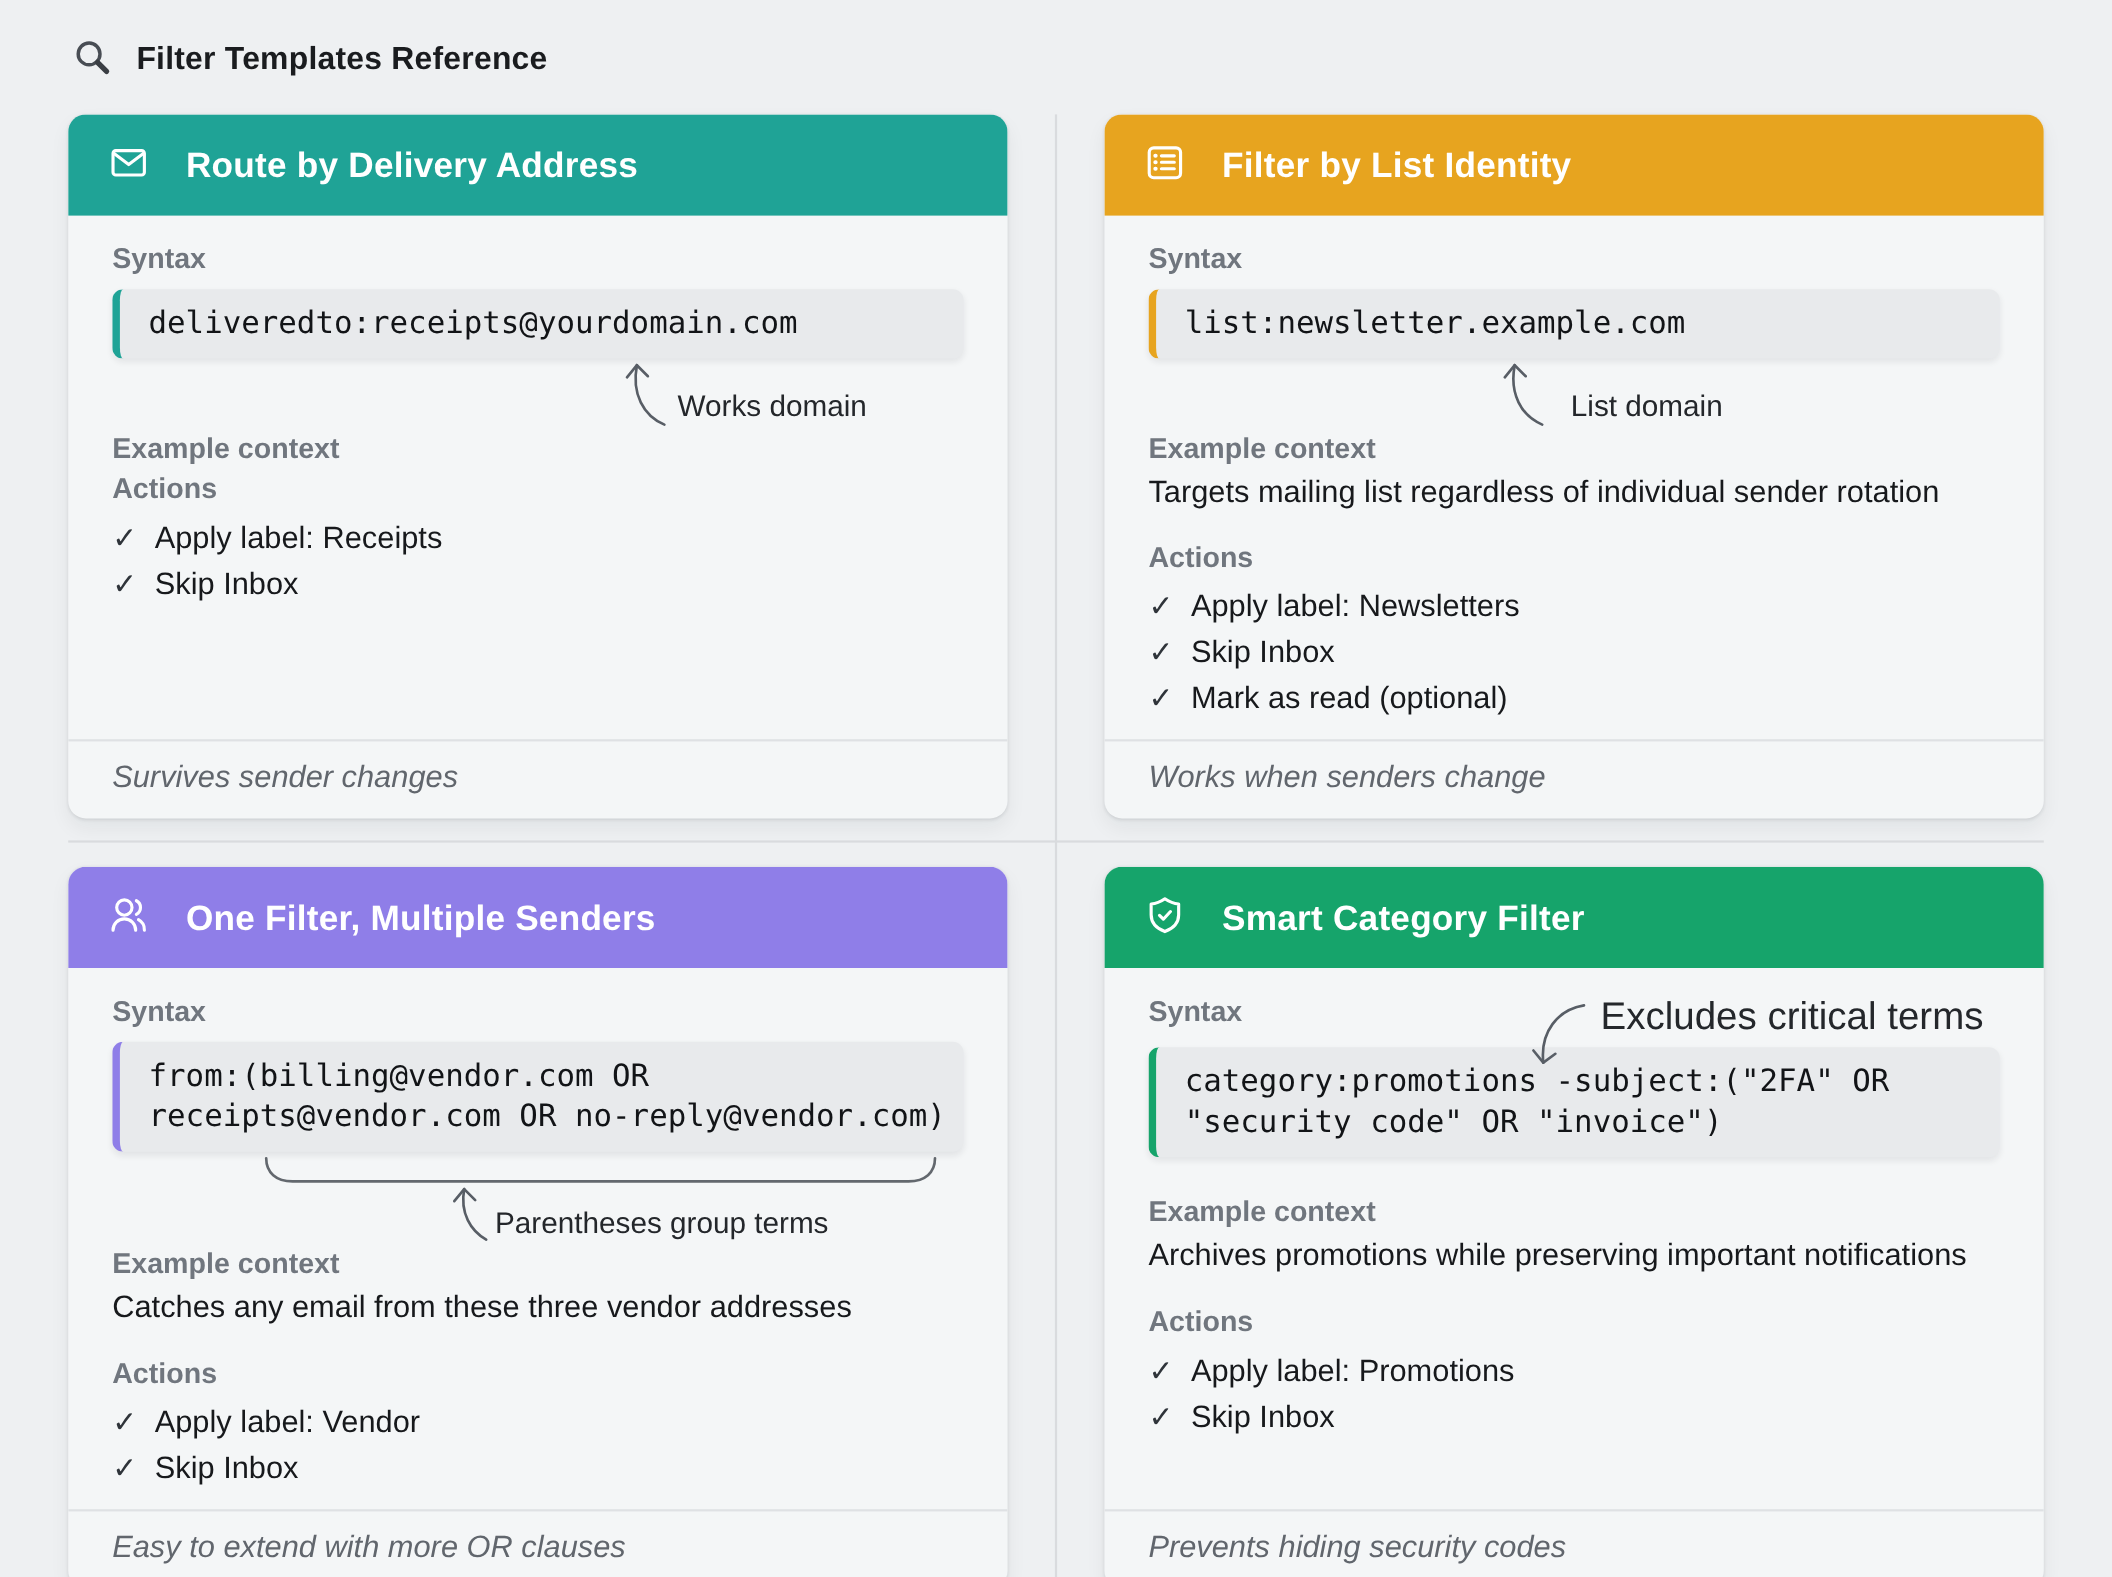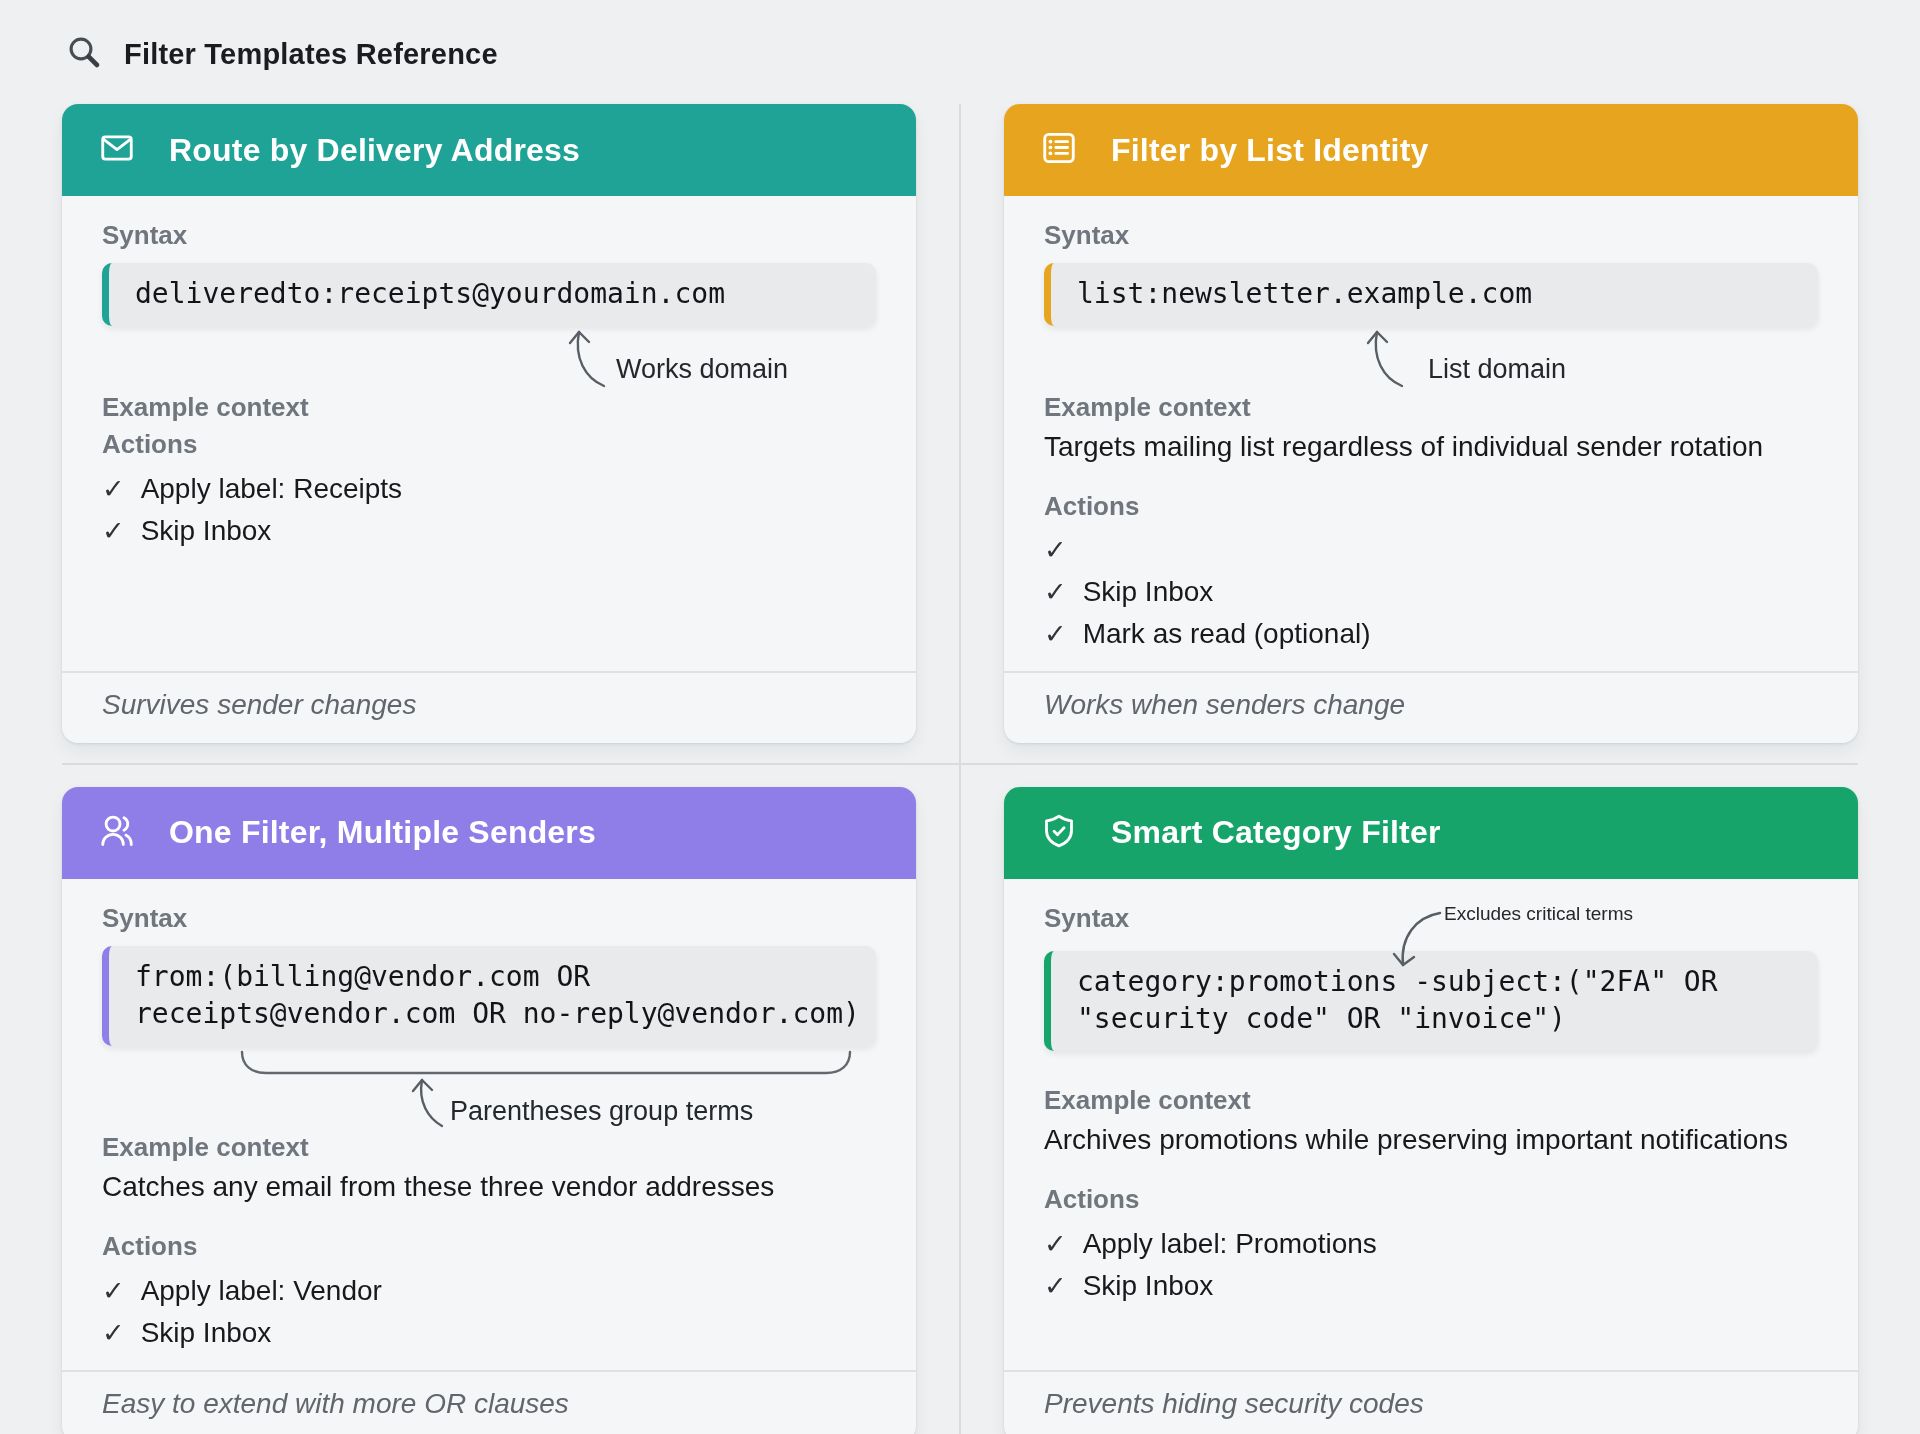--- a/index.html
+++ b/index.html
@@ -68,21 +68,21 @@
   .note-2 svg{position:absolute;left:292px;top:-4px;}
   .note-2 .note-label{left:384px;}
 
   .brace-note{position:relative;height:86px;}
   .brace-note svg{position:absolute;left:0;top:2px;}
   .brace-note .note-label{position:absolute;left:348px;top:50px;font-size:27px;color:#24272B;white-space:nowrap;}
 
   .syntax-row{position:relative;height:36px;margin-bottom:12px;}
   .syntax-row .sec-label{position:absolute;left:0;top:0;}
   .syntax-row svg{position:absolute;left:330px;top:4px;z-index:2;}
-  .syntax-row .note-label{position:absolute;left:400px;top:0;font-size:19px;color:#24272B;white-space:nowrap;}
+  .syntax-row .note-label{position:absolute;left:411px;top:0;font-size:35px;color:#24272B;white-space:nowrap;}
   .after-code-gap{height:34px;}
 
   .arrow{stroke:#585E66;stroke-width:2.4;fill:none;stroke-linecap:round;stroke-linejoin:round;}
   .braceline{stroke:#63686E;stroke-width:2.4;fill:none;stroke-linecap:round;}
   .hicon{stroke:#FFFFFF;stroke-width:1.8;fill:none;stroke-linecap:round;stroke-linejoin:round;}
 </style>
 </head>
 <body>
 
 <div class="page">
@@ -155,20 +155,21 @@
             <path class="arrow" d="M66 64 C47 56 36 36 41 10"></path>
             <path class="arrow" d="M41 10 l-9 11 M41 10 l10 10"></path>
           </svg>
           <span class="note-label">List domain</span>
         </div>
         <div class="sec-label ctx-label">Example context</div>
         <div class="ctx-text">Targets mailing list regardless of individual sender rotation</div>
         <div class="sec-label actions-label">Actions</div>
         <div class="action">
             <span class="check">✓</span>
+            <span>Apply label: Newsletters</span>
           </div>
         <div class="action">
             <span class="check">✓</span>
             <span>Skip Inbox</span>
           </div>
         <div class="action">
             <span class="check">✓</span>
             <span>Mark as read (optional)</span>
           </div>
       </div>

